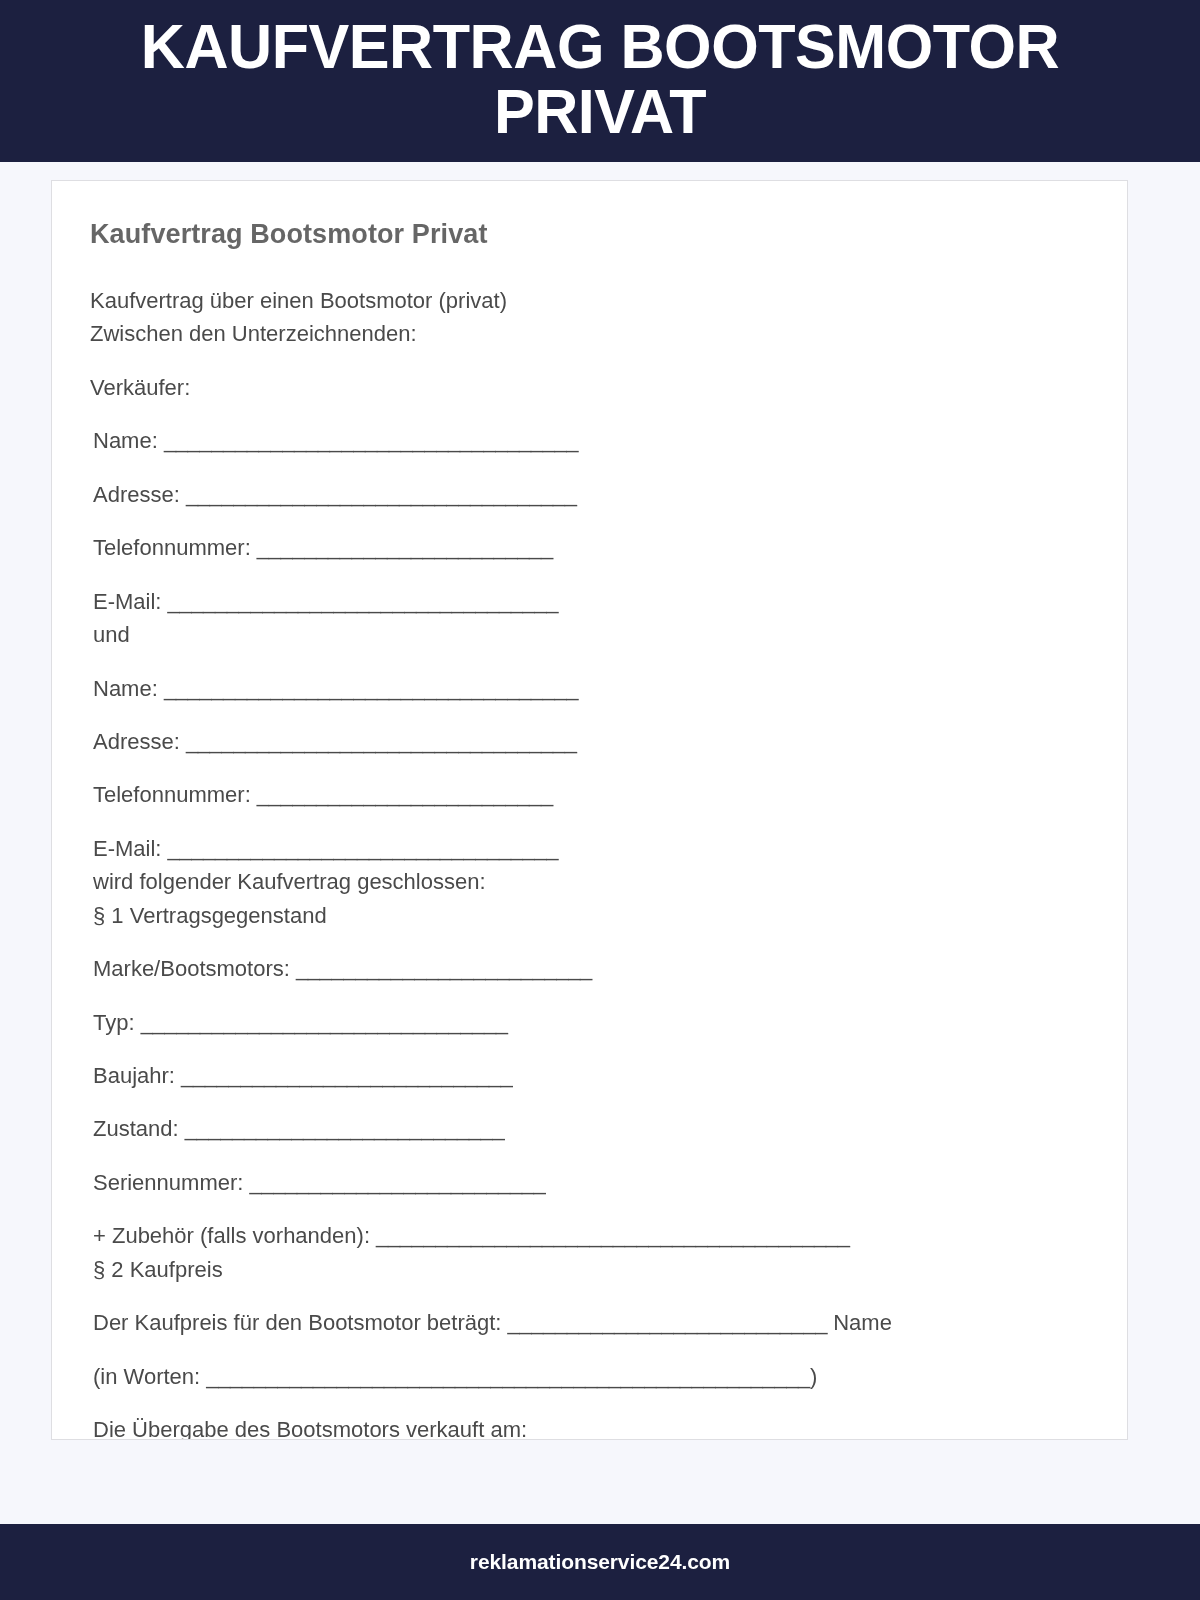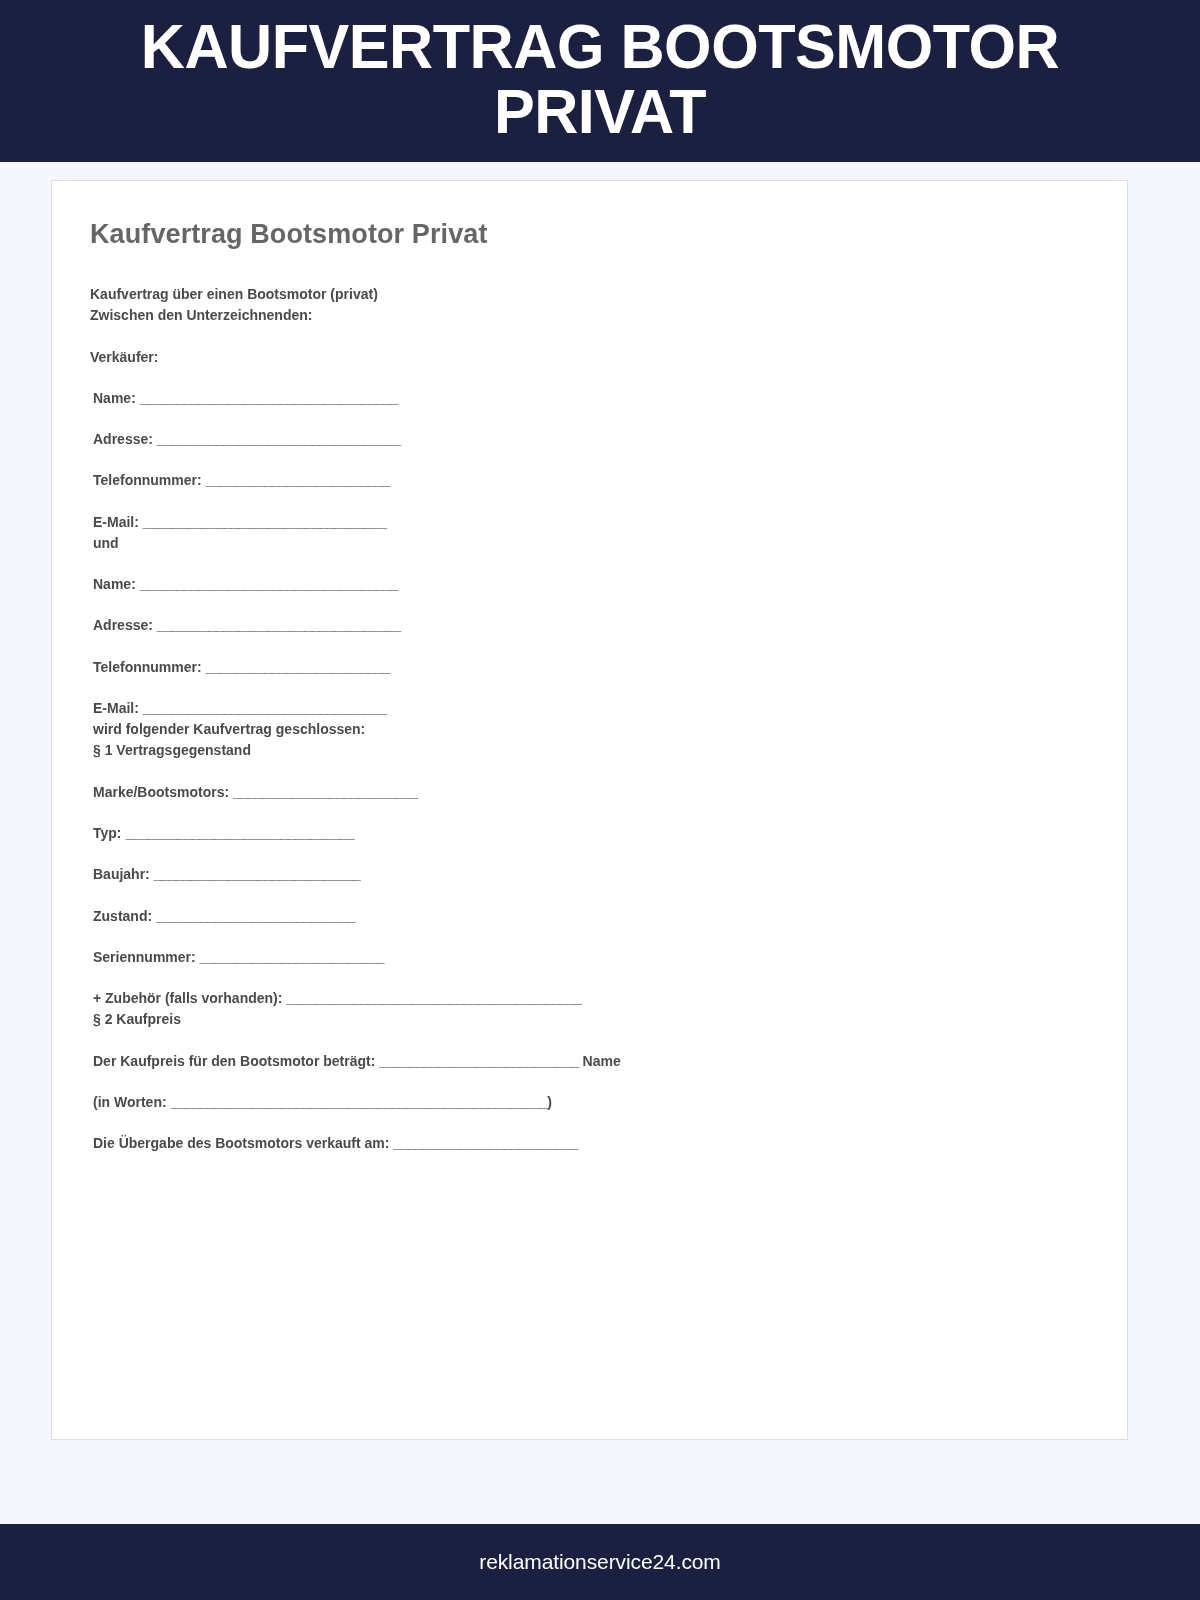--- a/index.html
+++ b/index.html
@@ -56,22 +56,22 @@
   .doc-title {
     margin: 0 0 34px 0;
     font-size: 27px;
     font-weight: bold;
     color: #666666;
     letter-spacing: 0.1px;
   }
 
   .doc-body {
     color: #4a4a4a;
-    font-size: 14px;
-    font-weight: bold;
+    font-size: 22px;
+    font-weight: normal;
     line-height: 1.52;
   }
   .doc-body p {
     margin: 0 0 20px 0;
   }
   .blank {
     white-space: pre;
     letter-spacing: -0.4px;
     text-align: center;
   }
@@ -85,21 +85,21 @@
     width: 100%;
     height: 76px;
     background: #1c2040;
     display: flex;
     align-items: center;
     justify-content: center;
   }
   .page-footer .site {
     color: #ffffff;
     font-size: 21px;
-    font-weight: normal;
+    font-weight: bold;
     letter-spacing: -0.1px;
   }
 </style>
 </head>
 <body>
 
 <header class="page-header">
   <h1>KAUFVERTRAG BOOTSMOTOR PRIVAT</h1>
 </header>
 

